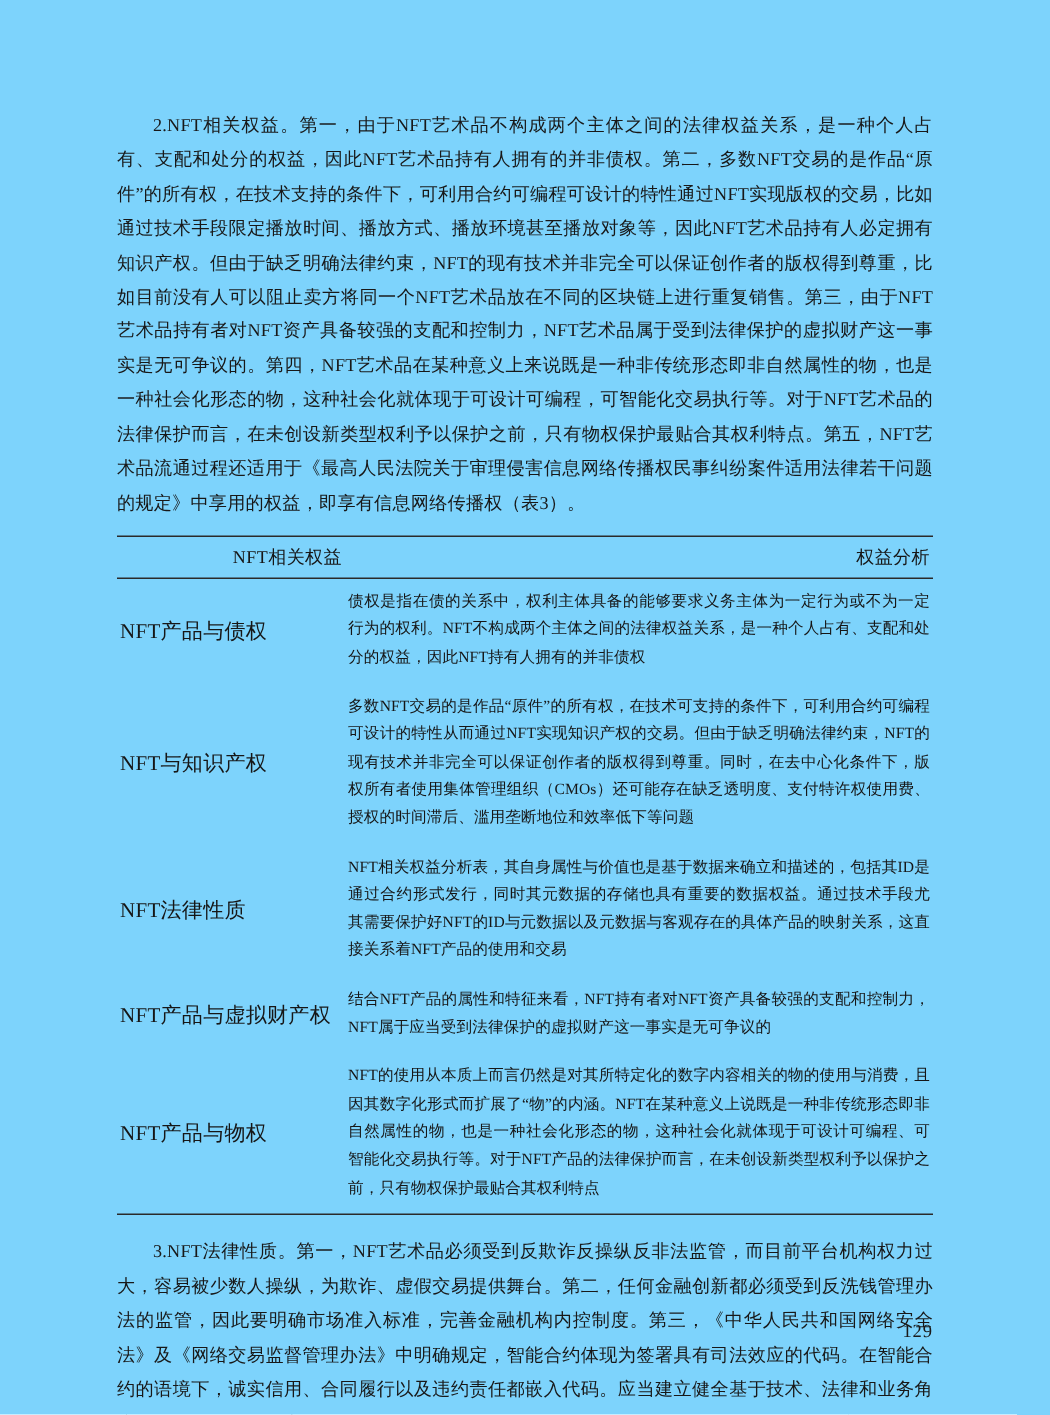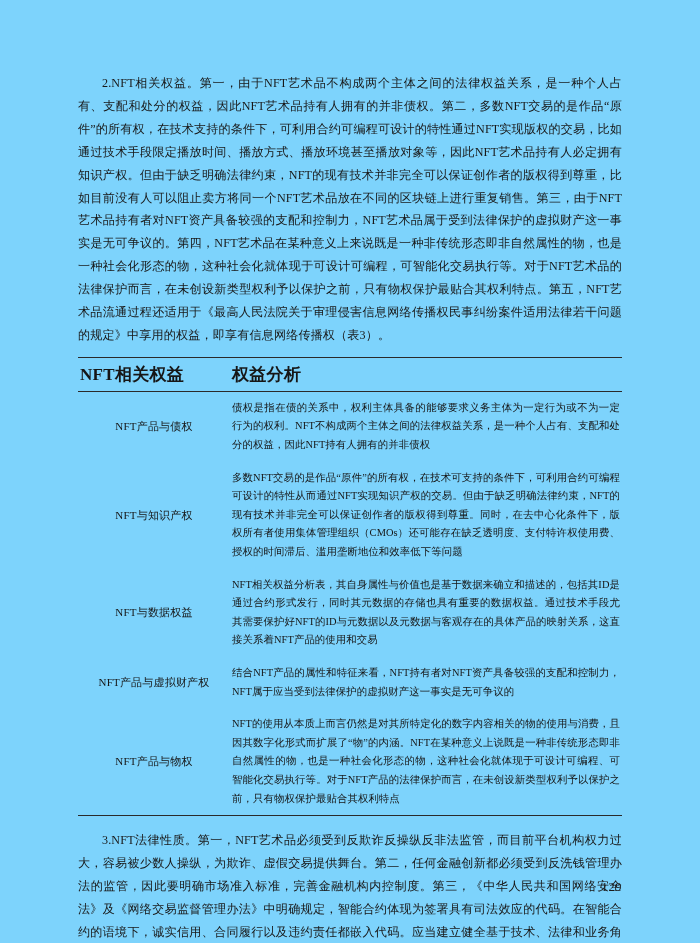--- a/index.html
+++ b/index.html
@@ -59,37 +59,36 @@
     width: 100%;
     border-collapse: collapse;
     table-layout: fixed;
     font-size: 10.2px;
     color: #161616;
   }
   table.tbl thead th {
     border-top: 1.45px solid #2a2a2a;
     border-bottom: 0.9px solid #2a2a2a;
     padding: 5px 2px 5px 2px;
-    font-weight: bold;
-    font-size: 17px;
-    text-align: left;
+    font-weight: normal;
+    font-size: 12px;
+    text-align: right;
     letter-spacing: 0.3px;
   }
   table.tbl tbody td {
     padding: 7px 2px 7px 2px;
     vertical-align: middle;
   }
   table.tbl tbody tr:last-child td {
     border-bottom: 1.45px solid #2a2a2a;
   }
   td.c-label {
     width: 148px;
-    text-align: center;
     letter-spacing: 0.2px;
-    font-size: 11px;
+    font-size: 14px;
     padding-right: 8px;
   }
   td.c-analysis {
     text-align: justify;
     text-justify: inter-ideograph;
     line-height: 18.6px;
     letter-spacing: 0.1px;
     font-size: 10.4px;
     padding-left: 4px;
   }
@@ -130,21 +129,21 @@
         <tbody>
           <tr>
             <td class="c-label">NFT产品与债权</td>
             <td class="c-analysis">债权是指在债的关系中，权利主体具备的能够要求义务主体为一定行为或不为一定行为的权利。NFT不构成两个主体之间的法律权益关系，是一种个人占有、支配和处分的权益，因此NFT持有人拥有的并非债权</td>
           </tr>
           <tr>
             <td class="c-label">NFT与知识产权</td>
             <td class="c-analysis">多数NFT交易的是作品“原件”的所有权，在技术可支持的条件下，可利用合约可编程可设计的特性从而通过NFT实现知识产权的交易。但由于缺乏明确法律约束，NFT的现有技术并非完全可以保证创作者的版权得到尊重。同时，在去中心化条件下，版权所有者使用集体管理组织（CMOs）还可能存在缺乏透明度、支付特许权使用费、授权的时间滞后、滥用垄断地位和效率低下等问题</td>
           </tr>
           <tr>
-            <td class="c-label">NFT与数据权益</td>
+            <td class="c-label">NFT法律性质</td>
             <td class="c-analysis">NFT相关权益分析表，其自身属性与价值也是基于数据来确立和描述的，包括其ID是通过合约形式发行，同时其元数据的存储也具有重要的数据权益。通过技术手段尤其需要保护好NFT的ID与元数据以及元数据与客观存在的具体产品的映射关系，这直接关系着NFT产品的使用和交易</td>
           </tr>
           <tr>
             <td class="c-label">NFT产品与虚拟财产权</td>
             <td class="c-analysis">结合NFT产品的属性和特征来看，NFT持有者对NFT资产具备较强的支配和控制力，NFT属于应当受到法律保护的虚拟财产这一事实是无可争议的</td>
           </tr>
           <tr>
             <td class="c-label">NFT产品与物权</td>
             <td class="c-analysis">NFT的使用从本质上而言仍然是对其所特定化的数字内容相关的物的使用与消费，且因其数字化形式而扩展了“物”的内涵。NFT在某种意义上说既是一种非传统形态即非自然属性的物，也是一种社会化形态的物，这种社会化就体现于可设计可编程、可智能化交易执行等。对于NFT产品的法律保护而言，在未创设新类型权利予以保护之前，只有物权保护最贴合其权利特点</td>
           </tr>

